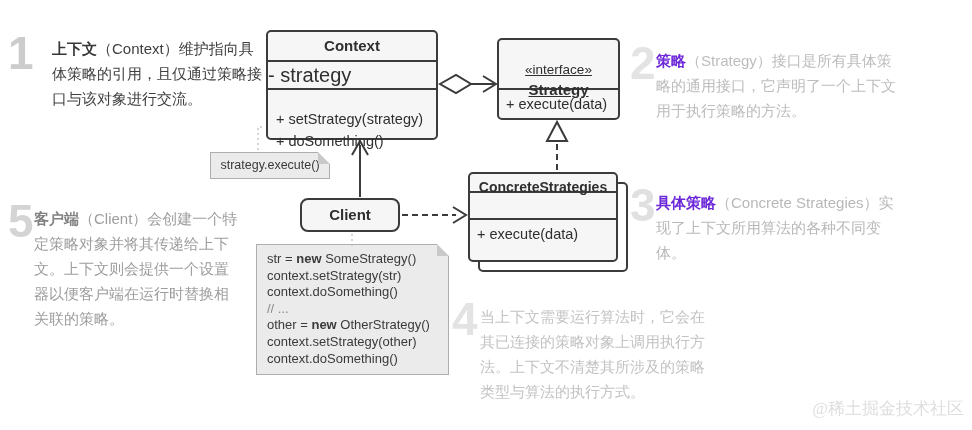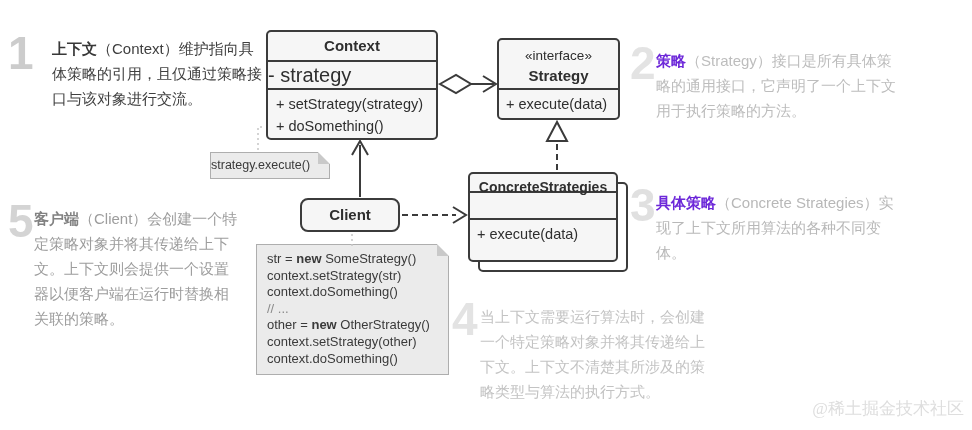--- a/index.html
+++ b/index.html
@@ -26,24 +26,24 @@
   .uml-box{
     position:absolute;box-sizing:border-box;background:var(--box-fill);
     border:2px solid var(--stroke);border-radius:5px;color:#2f2f2f;z-index:2;
   }
   .box-title{font-weight:bold;text-align:center;}
   .box-row{border-top:2px solid var(--stroke);box-sizing:border-box;}
 
   .context{left:266px;top:30px;width:172px;height:110px;}
   .context .box-title{height:28px;line-height:28px;font-size:15px;}
   .context .attrs{height:28px;line-height:27px;padding:0 0;font-size:20px;}
-  .context .methods{padding:3px 8px;font-size:14.5px;line-height:22px;}
+  .context .methods{padding:18px 8px;font-size:14.5px;line-height:22px;}
 
   .strategy{left:497px;top:38px;width:123px;height:82px;}
-  .strategy .box-title2{height:48px;text-align:center;padding-top:6px;box-sizing:border-box;}
+  .strategy .box-title2{height:48px;text-align:center;padding-top:20px;box-sizing:border-box;text-decoration:underline;}
   .strategy .stereotype{font-size:13.5px;line-height:19px;}
   .strategy .iface-name{font-size:15px;font-weight:bold;line-height:21px;}
   .strategy .method{height:30px;line-height:29px;padding:0 7px;font-size:14.5px;}
 
   .concrete-shadow{left:478px;top:182px;width:150px;height:90px;background:#fff;z-index:1;}
   .concrete{left:468px;top:172px;width:150px;height:90px;}
   .concrete .box-title{height:17px;line-height:27px;font-size:14px;}
   .concrete .empty-row{height:27px;}
   .concrete .method{height:30px;line-height:29px;padding:0 7px;font-size:14.5px;}
 
@@ -56,21 +56,21 @@
   
   .note{
     position:absolute;box-sizing:border-box;background:var(--note-fill);
     border:1px solid var(--note-border);color:#3a3a3a;z-index:2;
   }
   .note .fold{
     content:"";position:absolute;top:-1px;right:-1px;width:0;height:0;
     border-style:solid;border-width:0 12px 12px 0;
     border-color:#fff #fff #c9c9c9 #c9c9c9;
   }
-  .call-note{left:210px;top:152px;width:120px;height:27px;font-size:12.5px;text-align:left;line-height:25px;}
+  .call-note{left:210px;top:152px;width:120px;height:27px;font-size:12.5px;text-align:center;line-height:25px;}
   .code-note{left:256px;top:244px;width:193px;height:131px;padding:6px 10px;font-size:13px;line-height:16.6px;}
   .code-note .b{font-weight:bold;}
   .code-note .comment{color:#8a8a8a;}
 
   
   .ann-num{position:absolute;font-size:46px;font-weight:bold;line-height:1;z-index:0;}
   .ann-text{position:absolute;font-size:15px;line-height:25px;z-index:0;}
   .ann-text .lead{font-weight:bold;}
   .n1{left:8px;top:30px;color:#cccccc;}
   .t1{left:52px;top:36px;width:212px;color:var(--dark-text);}
@@ -159,20 +159,20 @@
   <div class="ann-num n1">1</div>
   <div class="ann-text t1"><span class="lead">上下文</span><span>（Context）维护指向具体策略的引用，且仅通过策略接口与该对象进行交流。</span></div>
 
   <div class="ann-num n2">2</div>
   <div class="ann-text t2"><span class="lead">策略</span><span>（Strategy）接口是所有具体策略的通用接口，它声明了一个上下文用于执行策略的方法。</span></div>
 
   <div class="ann-num n3">3</div>
   <div class="ann-text t3"><span class="lead">具体策略</span><span>（Concrete Strategies）实现了上下文所用算法的各种不同变体。</span></div>
 
   <div class="ann-num n4">4</div>
-  <div class="ann-text t4"><span class="lead"></span><span>当上下文需要运行算法时，会创建一个特定策略对象并将其传递给上下文。上下文不清楚其所涉及的策略类型与算法的执行方式。</span></div>
+  <div class="ann-text t4"><span class="lead"></span><span>当上下文需要运行算法时，它会在其已连接的策略对象上调用执行方法。上下文不清楚其所涉及的策略类型与算法的执行方式。</span></div>
 
   <div class="ann-num n5">5</div>
   <div class="ann-text t5"><span class="lead">客户端</span><span>（Client）会创建一个特定策略对象并将其传递给上下文。上下文则会提供一个设置器以便客户端在运行时替换相关联的策略。</span></div>
 
   <div class="watermark">@稀土掘金技术社区</div>
 
 </div>
 
 </body></html>

